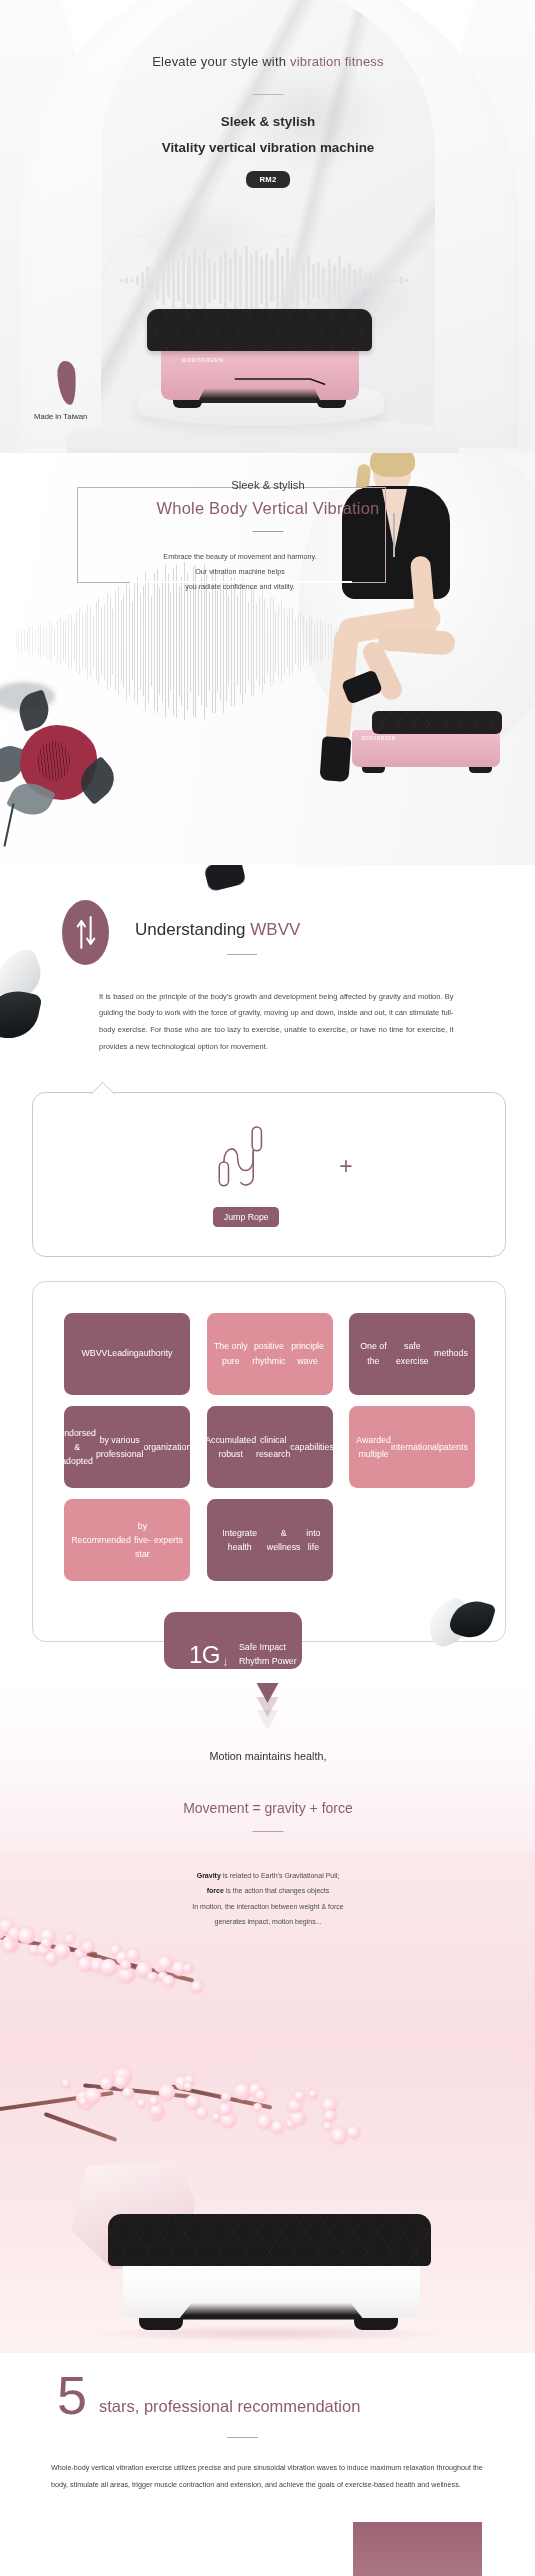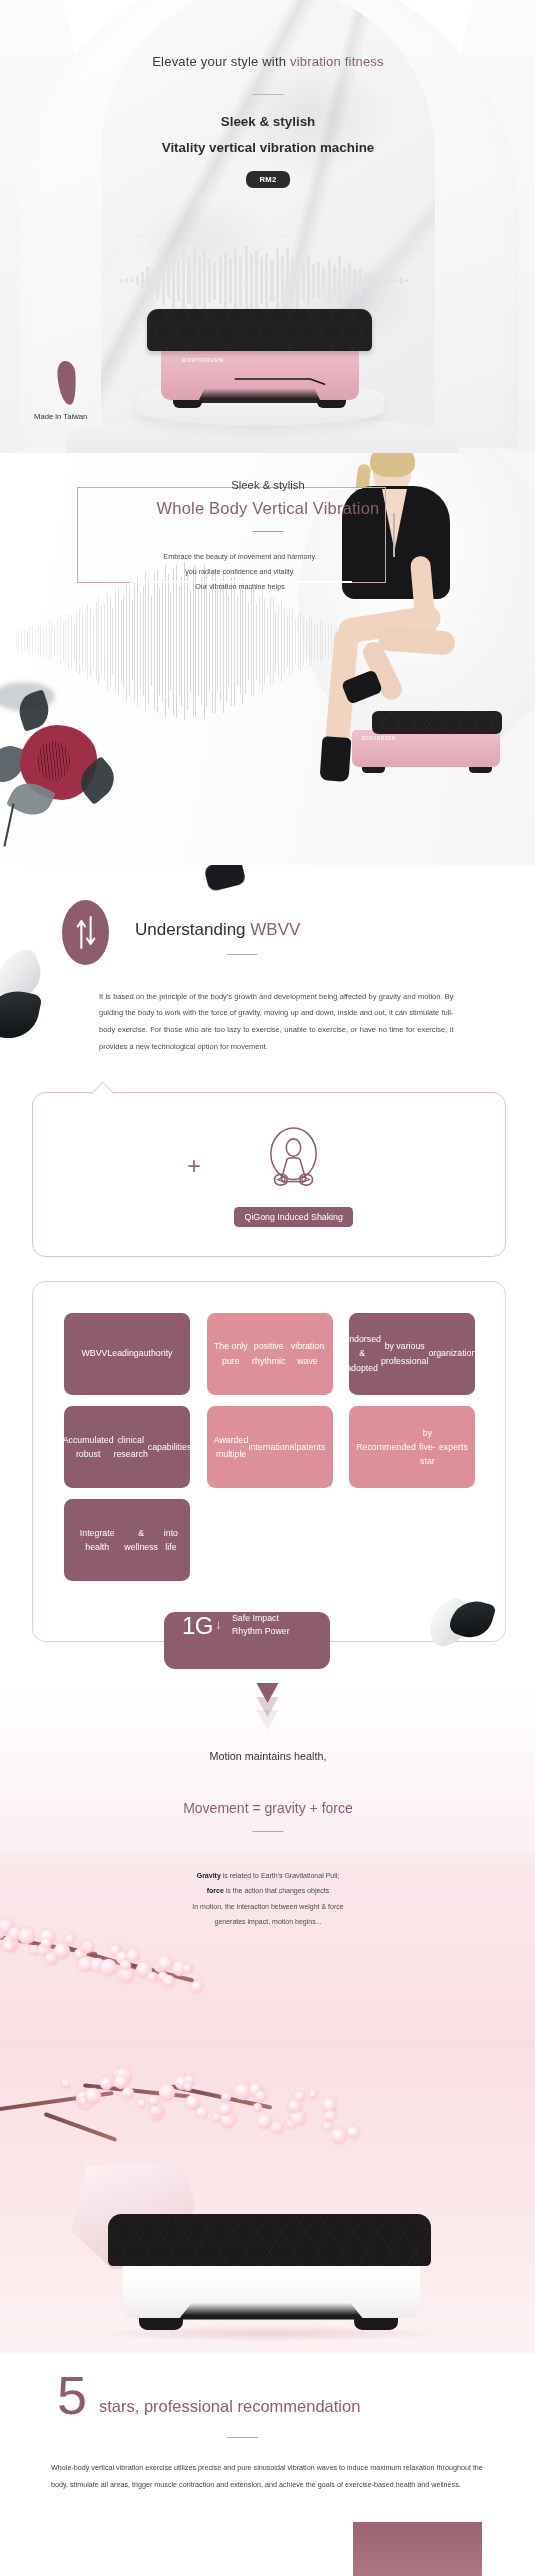--- a/index.html
+++ b/index.html
@@ -239,22 +239,22 @@
     position:absolute; left:64px; top:32px; width:410px;
     display:grid; grid-template-columns:repeat(3,126px); gap:11.3px 16.5px;
   }
   .s5-cell{
     height:82px; border-radius:8.2px; display:flex; align-items:center; justify-content:center;
     color:#fff; font-size:8.8px; font-weight:300; line-height:1.6; text-align:center; padding:0 7.2px;
   }
   .s5-cell.dark{ background:#8e5d6b; }
   .s5-cell.light{ background:#dd9099; }
   .s5-1g{
-    position:absolute; left:164px; top:331px; width:166px; height:57px;
-    background:#8e5d6b; border-radius:11.3px; display:flex; align-items:flex-start; gap:4.1px; padding-left:18px;
+    position:absolute; left:164px; top:331px; width:138px; height:57px;
+    background:#8e5d6b; border-radius:11.3px; display:flex; align-items:flex-end; gap:4.1px; padding-left:25px;
   }
   .s5-1g .big{ font-size:24px; color:#fff; font-weight:300; letter-spacing:-0.5px; }
   .s5-1g .arrow{ font-size:13.4px; color:#e8cfd5; margin-left:-2.1px; margin-top:5.2px; }
   .s5-1g .txt{ color:#fff; font-size:8.8px; line-height:1.55; margin-left:6.2px; font-weight:300; }
   .s5-petal{ position:absolute; right:47px; top:319px; width:62px; height:57px; }
   .s5-petal .a{ position:absolute; left:0; top:3.1px; width:44px; height:40px; background:linear-gradient(150deg,#ffffff,#d2d6d9); border-radius:70% 18% 62% 28%; transform:rotate(-24deg); }
   .s5-petal .b{ position:absolute; left:25px; top:0; width:40px; height:38px; background:linear-gradient(160deg,#2b3135,#0c0e10); border-radius:68% 16% 60% 26%; transform:rotate(16deg); }
 
   
   .s6{ position:relative; width:536px; height:170px; background:linear-gradient(180deg,#ffffff 0%,#fdf6f7 60%,#fbeef0 100%); }
@@ -530,22 +530,22 @@
 
     <div class="s2-frame">
       <div class="s2-frame-mask-t"></div>
       <div class="s2-frame-mask-b"></div>
     </div>
     <div class="s2-t1">Sleek &amp; stylish</div>
     <div class="s2-t2">Whole Body Vertical Vibration</div>
     <div class="s2-rule"></div>
     <div class="s2-desc">
       <div>Embrace the beauty of movement and harmony.</div>
+      <div>Our vibration machine helps</div>
       <div>you radiate confidence and vitality.</div>
-      <div>Our vibration machine helps</div>
     </div>
 
     <div class="model">
       <div class="m-braid"></div>
       <div class="m-head"></div>
       <div class="m-hair"></div>
       <div class="m-shorts"></div>
       <div class="m-top"></div>
       <div class="m-vneck"></div>
       <div class="m-zip"></div>
@@ -598,54 +598,56 @@
     <div class="s3-body">
       <p class="s3-p2">It is based on the principle of the body's growth and development being affected by gravity and motion. By guiding the body to work with the force of gravity, moving up and down, inside and out, it can stimulate full-body exercise. For those who are too lazy to exercise, unable to exercise, or have no time for exercise, it provides a new technological option for movement.</p>
     </div>
   </section>
 
   <section class="s4">
     <div class="s4-card">
       <div class="s4-notch"></div>
       <div class="s4-inner">
 
-
-        <div class="s4-plus">+</div>
-
         <div class="s4-col">
           <div class="s4-icon">
-            <svg width="67" height="72" viewBox="0 0 130 140">
-              <ellipse cx="65" cy="56" rx="44" ry="50" fill="none" stroke="#8e5d6b" stroke-width="3"></ellipse>
-              <ellipse cx="65" cy="44" rx="14" ry="17" fill="none" stroke="#8e5d6b" stroke-width="3"></ellipse>
-              <path d="M52,68 C52,62 78,62 78,68 L86,96 C92,104 88,112 78,110 L52,110 C42,112 38,104 44,96 Z" fill="none" stroke="#8e5d6b" stroke-width="3" stroke-linejoin="round"></path>
-              <path d="M28,106 C28,96 44,92 52,100 L52,112 C44,120 28,118 28,106 Z" fill="none" stroke="#8e5d6b" stroke-width="3"></path>
-              <path d="M102,106 C102,96 86,92 78,100 L78,112 C86,120 102,118 102,106 Z" fill="none" stroke="#8e5d6b" stroke-width="3"></path>
-              <path d="M34,106 L48,100 L48,112 Z" fill="none" stroke="#8e5d6b" stroke-width="2.4"></path>
-              <path d="M96,106 L82,100 L82,112 Z" fill="none" stroke="#8e5d6b" stroke-width="2.4"></path>
+            <svg width="62" height="72" viewBox="0 0 120 140">
+              <rect x="8" y="72" width="18" height="46" rx="9" fill="none" stroke="#8e5d6b" stroke-width="3"></rect>
+              <rect x="72" y="4" width="18" height="46" rx="9" fill="none" stroke="#8e5d6b" stroke-width="3"></rect>
+              <path d="M17,72 C17,40 44,38 44,66 C44,96 74,96 74,66 L74,50" fill="none" stroke="#8e5d6b" stroke-width="3" stroke-linecap="round"></path>
+              <path d="M74,50 L74,100 C74,118 56,120 50,112" fill="none" stroke="#8e5d6b" stroke-width="3" stroke-linecap="round"></path>
             </svg>
           </div>
-          <div class="s4-chip">QiGong Induced Shaking</div>
+          <div class="s4-chip">Jump Rope</div>
         </div>
+
+        <div class="s4-plus">+</div>
+
 
       </div>
     </div>
   </section>
 
   <section class="s5">
     <div class="s5-frame"></div>
     <div class="s5-grid" id="benefits-grid">
         <div class="s5-cell dark">
           <div>WBVV</div>
           <div>Leading</div>
           <div>authority</div>
         </div>
         <div class="s5-cell light">
           <div>The only pure</div>
           <div>positive rhythmic</div>
-          <div>vibration wave</div>
+          <div>principle wave</div>
+        </div>
+        <div class="s5-cell dark">
+          <div>One of the</div>
+          <div>safe exercise</div>
+          <div>methods</div>
         </div>
         <div class="s5-cell dark">
           <div>Endorsed &amp; adopted</div>
           <div>by various professional</div>
           <div>organizations</div>
         </div>
         <div class="s5-cell dark">
           <div>Accumulated robust</div>
           <div>clinical research</div>
           <div>capabilities</div>

